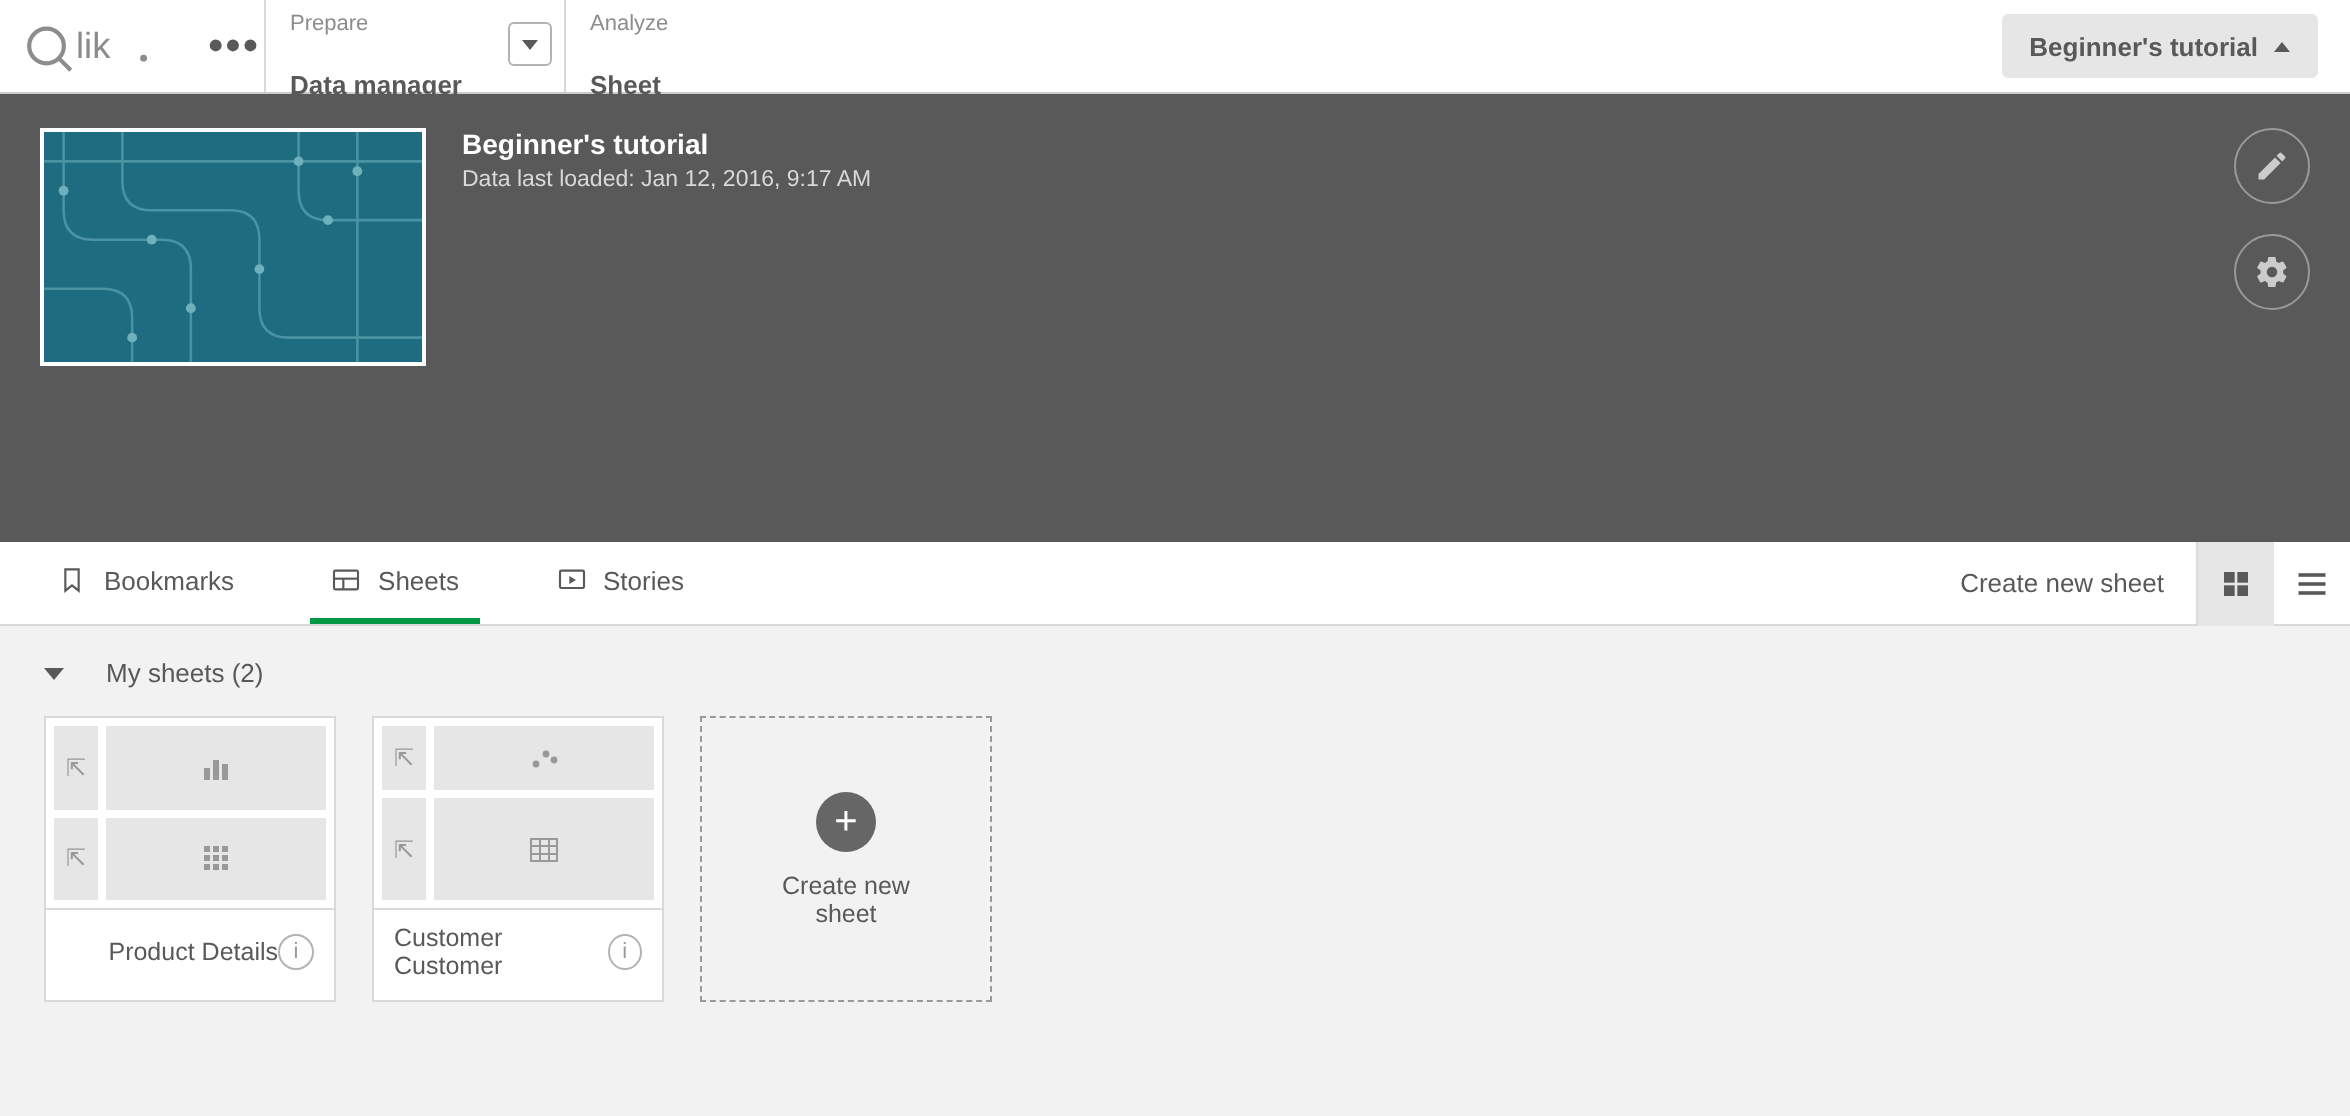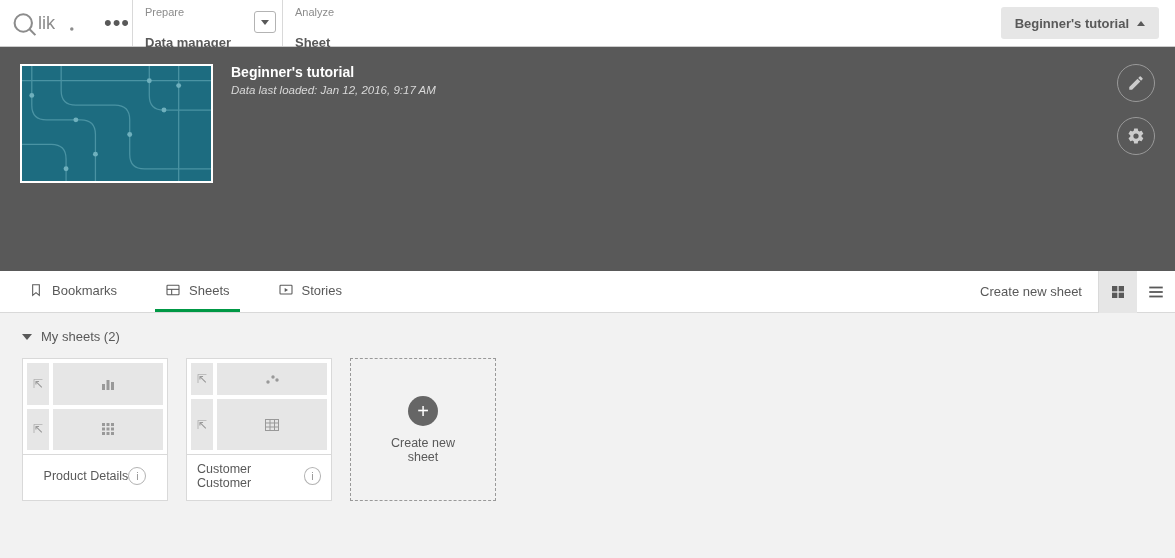--- a/index.html
+++ b/index.html
@@ -18,51 +18,51 @@
 .chev-down{width:0;height:0;border-left:4px solid transparent;border-right:4px solid transparent;border-top:5px solid #595959}
 .chev-up{width:0;height:0;border-left:4px solid transparent;border-right:4px solid transparent;border-bottom:5px solid #595959}
 .spacer{flex:1}
 .title-pill{margin:7px 16px 7px 0;background:#e6e6e6;border-radius:3px;padding:0 14px;display:flex;align-items:center;gap:8px;cursor:pointer}
 .title-pill span{font-size:13px;color:#595959;font-weight:bold}
 
 
 .overview{background:#595959;color:#fff;padding:17px 20px;height:224px;display:flex;gap:18px;position:relative}
 .thumb{width:193px;height:119px;border:2px solid #fff;background:#1d6c80;position:relative;overflow:hidden;flex:0 0 auto}
 .ov-title{font-size:14px;font-weight:bold}
-.ov-sub{font-size:11.5px;font-style:italic;color:#d9d9d9;margin-top:4px}
+.ov-sub{font-size:11.5px;color:#d9d9d9;margin-top:4px}
 .round-btn{position:absolute;right:20px;width:38px;height:38px;border-radius:50%;background:#595959;border:1px solid #999;display:flex;align-items:center;justify-content:center;cursor:pointer;color:#ccc}
 .round-btn.edit{top:17px}
 .round-btn.settings{top:70px}
 
 
 .thumb svg{position:absolute;inset:0}
 
 
 .tabs{height:42px;border-bottom:1px solid #d9d9d9;display:flex;align-items:stretch;padding-left:18px}
 .tab{display:flex;align-items:center;gap:8px;padding:0 10px;margin-right:28px;color:#595959;font-size:13px;cursor:pointer;border-bottom:3px solid transparent}
 .tab.active{border-bottom-color:#009845}
 .tab svg{width:16px;height:16px}
 .tabs .spacer{flex:1}
 .create-link{display:flex;align-items:center;color:#595959;font-size:13px;cursor:pointer;padding:0 8px}
 .viewmode{display:flex;align-items:center;border-left:1px solid #d9d9d9;margin-left:8px}
 .vm{width:38px;height:42px;display:flex;align-items:center;justify-content:center;cursor:pointer}
 .vm.active{background:#e6e6e6}
 
 
 .content{padding:16px 22px;background:#f2f2f2;height:245px}
-.section-hdr{display:flex;align-items:center;gap:9px;color:#595959;font-size:13px;cursor:pointer;margin-bottom:14px}
+.section-hdr{display:flex;align-items:center;gap:21px;color:#595959;font-size:13px;cursor:pointer;margin-bottom:14px}
 .tri-down{width:0;height:0;border-left:5px solid transparent;border-right:5px solid transparent;border-top:6px solid #595959}
 .cards{display:flex;gap:18px}
 .card{width:146px;background:#fff;border:1px solid #d9d9d9}
 .card .prev{height:95px;padding:4px;display:flex;flex-direction:column;gap:4px}
 .rowp{flex:1;display:flex;gap:4px}
 .cellp{background:#e6e6e6;display:flex;align-items:center;justify-content:center;color:#999;font-size:12px}
 .go{width:22px}
 .grow{flex:1}
-.card .ftr{height:42px;border-top:1px solid #d9d9d9;display:flex;align-items:center;justify-content:center;padding:0 10px;color:#595959;font-size:12.5px}
+.card .ftr{height:42px;border-top:1px solid #d9d9d9;display:flex;align-items:center;justify-content:flex-end;padding:0 10px;color:#595959;font-size:12.5px}
 .info-i{width:18px;height:18px;border:1px solid #b3b3b3;border-radius:50%;display:flex;align-items:center;justify-content:center;font-size:11px;color:#999;cursor:pointer}
 .newcard{width:146px;height:143px;border:1px dashed #999;display:flex;flex-direction:column;align-items:center;justify-content:center;gap:10px;cursor:pointer;color:#595959;font-size:12.5px;text-align:center}
 .plus-c{width:30px;height:30px;border-radius:50%;background:#666;color:#fff;display:flex;align-items:center;justify-content:center;font-size:20px;line-height:1}
 </style>
 </head>
 <body>
 
 <div class="topbar">
   <div class="logo">
     <svg viewBox="0 0 90 30">

